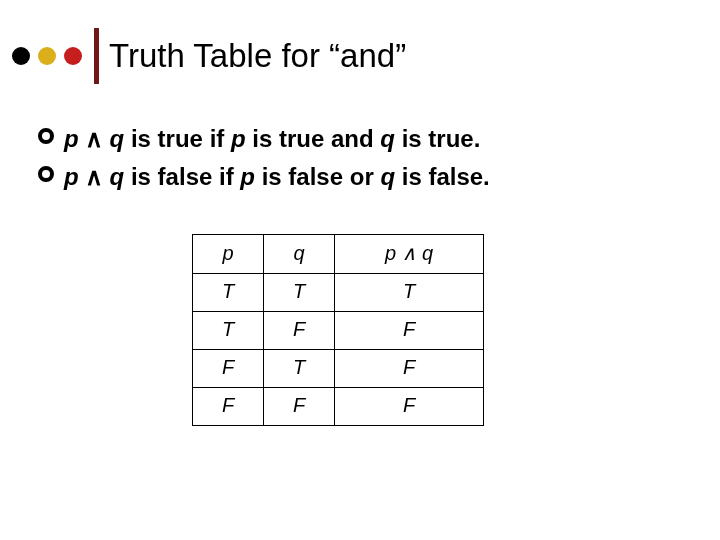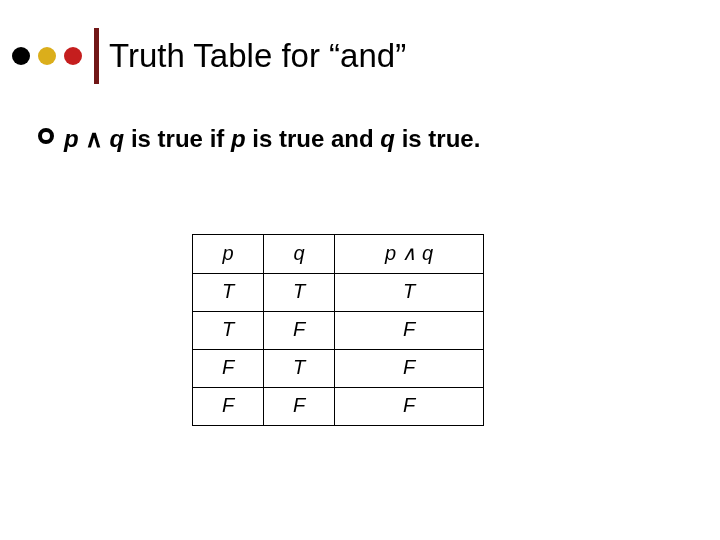--- a/index.html
+++ b/index.html
@@ -117,20 +117,28 @@
 
   <div class="body">
     <div class="bullet-row">
       <div class="bullet-marker"></div>
       <div class="bullet-text">
         <span class="ital">p</span>
         <span> </span><span class="wedge">∧</span><span> </span>
         <span class="ital">q</span><span> is true if </span><span class="ital">p</span><span> is true and </span><span class="ital">q</span><span> is true.</span>
       </div>
     </div>
+    <div class="bullet-row">
+      <div class="bullet-marker"></div>
+      <div class="bullet-text">
+        <span class="ital">p</span>
+        <span> </span><span class="wedge">∧</span><span> </span>
+        <span class="ital">q</span><span> is false if </span><span class="ital">p</span><span> is false or </span><span class="ital">q</span><span> is false.</span>
+      </div>
+    </div>
   </div>
 
   <div class="table-wrap">
     <table class="truth">
       <tbody>
           <tr>
         <th class="col-pq">p</th>
         <th class="col-pq">q</th>
         <th class="col-r">
           <span>p</span> <span class="wedge">∧</span> <span>q</span>

